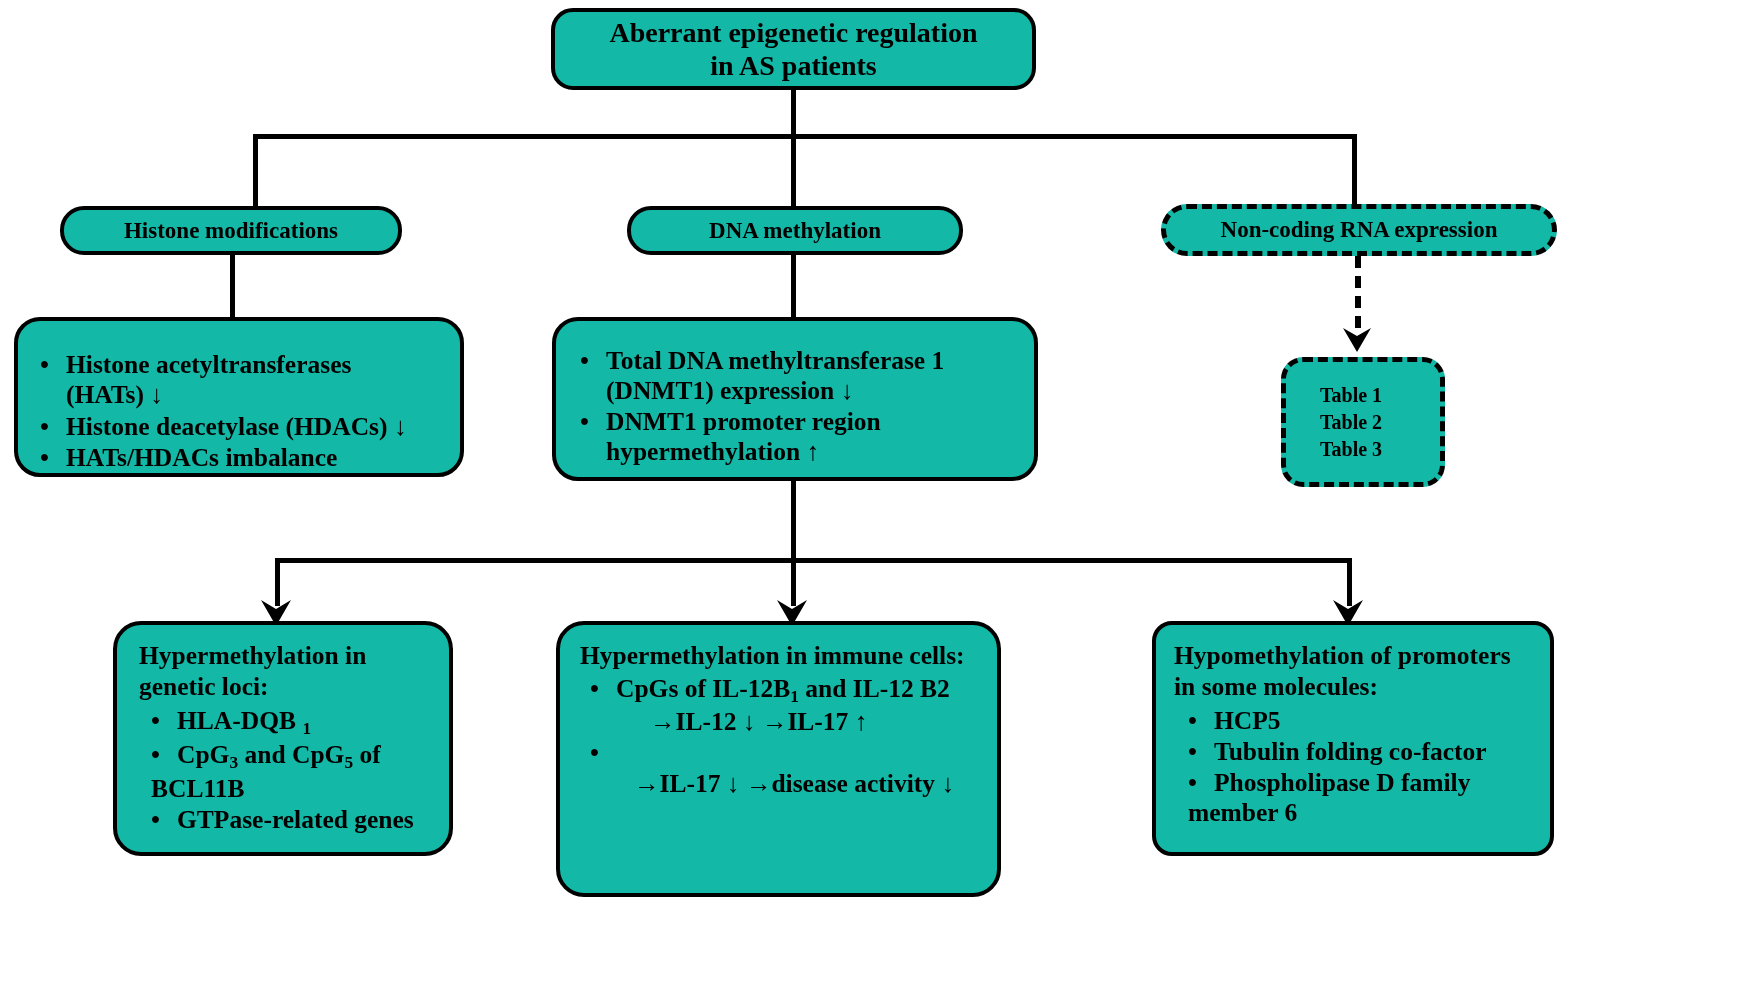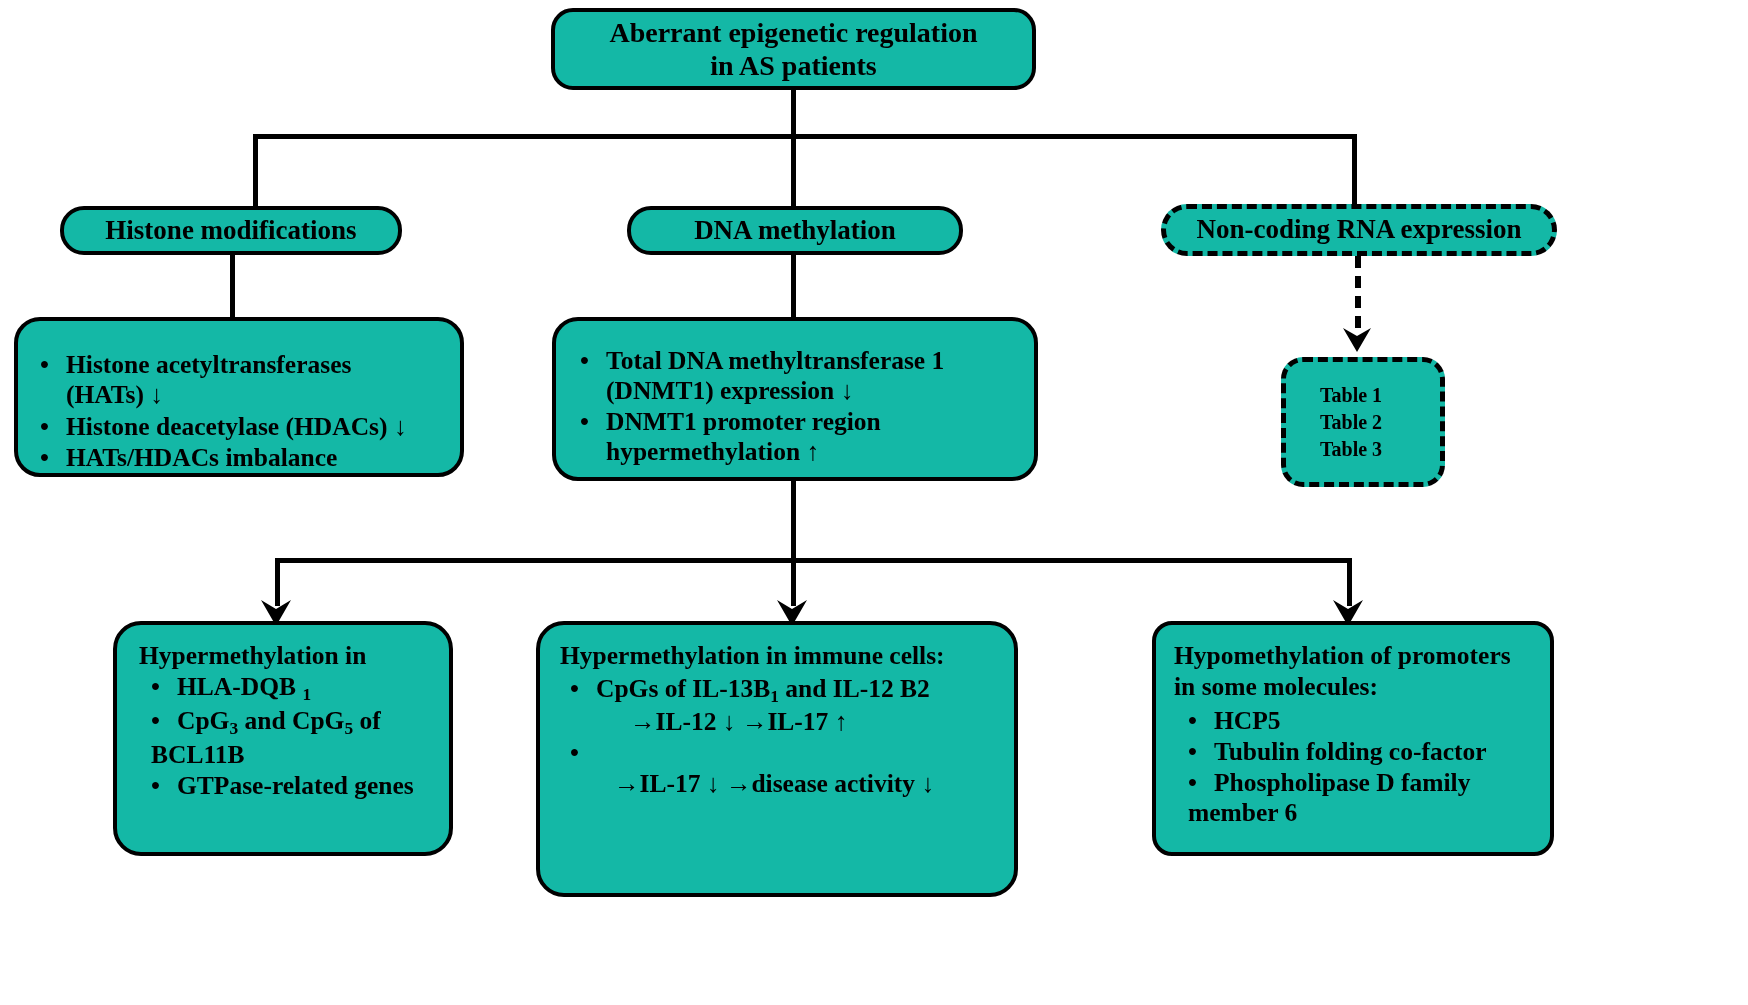--- a/index.html
+++ b/index.html
@@ -30,21 +30,21 @@
   
   .line{position:absolute;background:#000;z-index:1;}
   .hline{height:5px;}
   .vline{width:5px;}
   .dline{position:absolute;z-index:1;}
   .dvline{width:0;border-left:6px dashed #000;}
   .arrow{position:absolute;z-index:2;}
 
   
   .title-txt{font-size:28px;}
-  .cat-txt{font-size:27px;}
+  .cat-txt{font-size:23px;}
   .body-txt{font-size:25.5px;}
   .tbl-txt{font-size:20px;line-height:1.35;text-align:left;padding-left:34px;}
 
   ul.bl{margin:0;padding:0;list-style:none;}
   ul.bl>li{position:relative;padding-left:30px;margin:0 0 1px 0;}
   ul.bl>li:before{content:"\2022";position:absolute;left:4px;top:0;}
   .lead{margin:0 0 1px 0;}
   sub{font-size:0.68em;vertical-align:-0.28em;font-weight:bold;}
 </style>
 </head>
@@ -146,39 +146,40 @@
     <div class="inner tbl-txt">
       <div>Table 1</div>
       <div>Table 2</div>
       <div>Table 3</div>
     </div>
   </div>
 
   <div class="box solid" style="left:113px;top:621px;width:340px;height:235px;border-radius:28px;">
     <div class="inner body-txt" style="padding:10px 10px 10px 22px;justify-content:flex-start;padding-top:16px;">
       <div class="lead">Hypermethylation in</div>
+      <div class="lead" style="margin-bottom:4px;">genetic loci:</div>
       <ul class="bl" style="padding-left:8px;">
         <li>
           <span>HLA-DQB </span><sub>1</sub>
         </li>
         <li>
           <span>CpG</span><sub>3</sub><span> and CpG</span><sub>5</sub><span> of</span><br>
           <span style="margin-left:-26px;display:inline-block;">BCL11B</span>
         </li>
         <li>GTPase-related genes</li>
       </ul>
     </div>
   </div>
 
-  <div class="box solid" style="left:536px;top:621px;width:482px;height:276px;border-radius:28px;">
+  <div class="box solid" style="left:556px;top:621px;width:445px;height:276px;border-radius:28px;">
     <div class="inner body-txt" style="padding:10px 10px 10px 20px;justify-content:flex-start;padding-top:16px;">
       <div class="lead" style="margin-bottom:3px;">Hypermethylation in immune cells:</div>
       <ul class="bl" style="padding-left:6px;">
         <li>
-          <span>CpGs of IL-13B</span><sub>1</sub><span> and IL-12 B2</span><br>
+          <span>CpGs of IL-12B</span><sub>1</sub><span> and IL-12 B2</span><br>
           <span style="display:inline-block;margin-left:34px;">→IL-12 ↓ →IL-17 ↑</span>
         </li>
         <li>
           <br>
           <span style="display:inline-block;margin-left:18px;">→IL-17 ↓ →disease activity ↓</span>
         </li>
       </ul>
     </div>
   </div>
 

